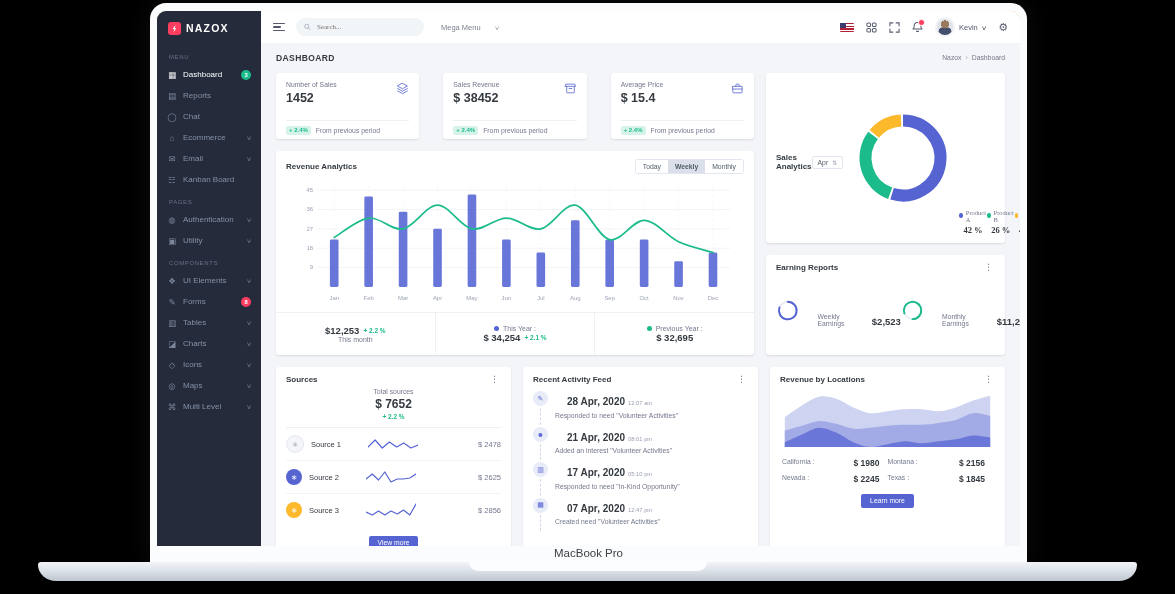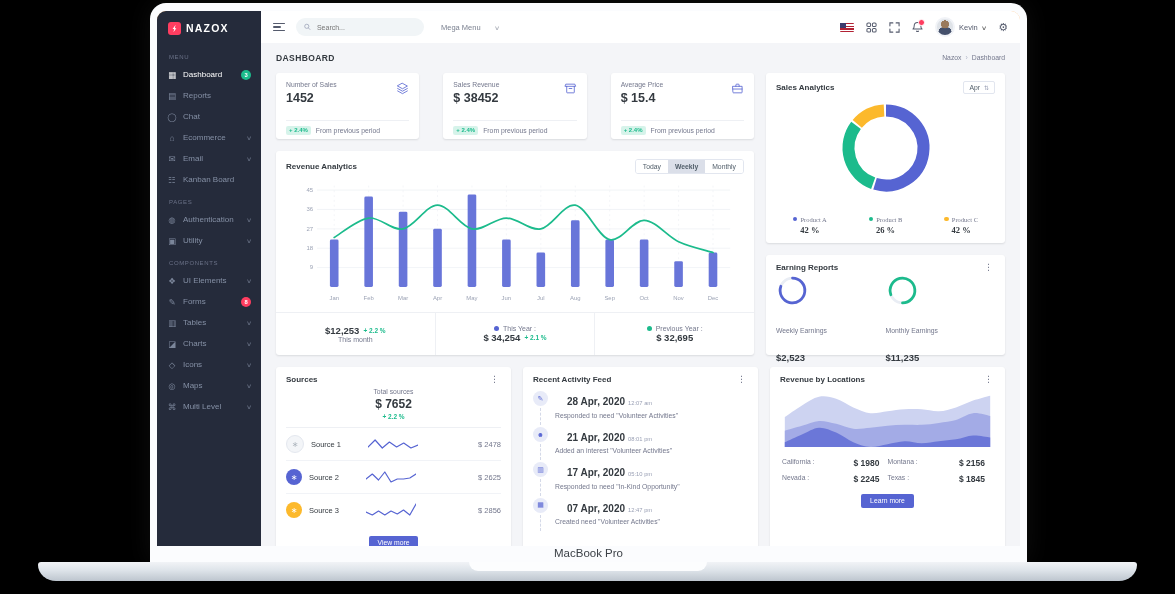--- a/index.html
+++ b/index.html
@@ -25,21 +25,21 @@
   .s-item.active{color:#fff;}
   .badge-pill{margin-left:auto;font-size:5.8px;color:#fff;border-radius:50%;width:10px;height:10px;line-height:10px;text-align:center;font-weight:bold;}
   .chev{margin-left:auto;font-size:6px;opacity:.65;transform:scaleX(1.4);}
   .main{flex:1;display:flex;flex-direction:column;min-width:0;}
   
   .topbar{height:32px;background:#fff;display:flex;align-items:center;padding:0 12px;gap:11px;box-shadow:0 1px 2px rgba(0,0,0,.04);flex-shrink:0;}
   .hamb{display:flex;flex-direction:column;gap:2px;cursor:pointer;}
   .hamb i{display:block;height:1.4px;background:#555b6d;border-radius:1px;}
   .hamb i:nth-child(1){width:12px}.hamb i:nth-child(2){width:8px}.hamb i:nth-child(3){width:12px}
   .searchpill{display:flex;align-items:center;gap:4px;background:#f1f5f7;border-radius:9px;height:18px;padding:0 8px;width:112px;}
-  .searchpill input{border:none;background:transparent;font-size:7px;color:#555;width:100%;outline:none;font-family:Liberation Sans, sans-serif;}
+  .searchpill input{border:none;background:transparent;font-size:7px;color:#555;width:100%;outline:none;font-family:Liberation Serif, serif;}
   .megamenu{font-size:7.5px;color:#7b8190;display:flex;gap:14px;align-items:center;cursor:pointer;background:none;border:none;font-family:inherit;}
   .tb-right{margin-left:auto;display:flex;align-items:center;gap:12px;justify-content:flex-end;}
   .flag{position:relative;width:14px;height:9px;background:repeating-linear-gradient(180deg,#b22234 0 1.3px,#fff 1.3px 2.6px);border-radius:1px;cursor:pointer;}
   .flag::after{content:"";position:absolute;left:0;top:0;width:6px;height:5px;background:#3c3b6e;}
   .tb-ic{position:relative;display:inline-flex;cursor:pointer;color:#555b6d;}
   .bell-dot{position:absolute;top:-2px;right:-2px;width:4.5px;height:4.5px;border-radius:50%;background:#ff3d60;border:1px solid #fff;}
   .avatar{width:16px;height:16px;border-radius:50%;border:2px solid #f1f3f7;
     background:radial-gradient(circle at 50% 34%,#9a7a5c 0 30%,rgba(0,0,0,0) 31%),radial-gradient(circle at 50% 92%,#44506b 0 42%,rgba(0,0,0,0) 43%),#dfe3e8;cursor:pointer;}
   .uname{font-size:7.5px;color:#555b6d;}
   .gearbtn{font-size:11px;color:#555b6d;cursor:pointer;line-height:1;}
@@ -76,32 +76,32 @@
   svg text{font-family:"Liberation Sans","DejaVu Sans",sans-serif;}
   .ra-footer{border-top:1px solid #eef0f4;display:flex;height:42px;margin-top:auto;}
   .ra-col{flex:1;display:flex;flex-direction:column;justify-content:center;align-items:center;gap:0;}
   .ra-col + .ra-col{border-left:1px solid #eef0f4;}
   .ra-line1{display:flex;align-items:center;gap:4px;font-size:7px;color:#74788d;}
   .ra-value{font-size:9.5px;font-weight:bold;color:#343a40;}
   .delta{font-size:6.5px;color:#1cbb8c;font-weight:bold;}
   .ra-sub{font-size:7px;color:#74788d;}
   .dot{width:5px;height:5px;border-radius:50%;display:inline-block;}
   
-  .sales-card{height:170px;display:flex;flex-direction:column;box-sizing:border-box;}
+  .sales-card{height:170px;display:flex;flex-direction:row;box-sizing:border-box;}
   .mini-select{display:flex;align-items:center;gap:4px;border:1px solid #e2e6ef;border-radius:2px;font-size:6.8px;color:#505d69;padding:2px 5px;background:#fff;font-family:inherit;cursor:pointer;}
   .updown{font-size:6px;color:#9aa0b5;}
   .donut-wrap{align-self:center;margin-top:4px;}
   .donut-legend{display:flex;margin-top:auto;padding:0 6px 8px;}
   .dl-item{flex:1;display:flex;flex-direction:column;align-items:center;gap:2.5px;font-family:Liberation Serif, serif;}
   .dl-label{font-size:6.5px;color:#74788d;display:flex;gap:3px;align-items:center;}
   .dl-val{font-size:8.5px;font-weight:bold;color:#343a40;}
   
   .earning-card{height:100px;display:flex;flex-direction:column;box-sizing:border-box;}
   .e-items{display:flex;flex:1;align-items:center;padding:2px 10px 8px;}
-  .e-item{flex:1;display:flex;flex-direction:column;align-items:flex-start;gap:18px;}
+  .e-item{flex:1;display:flex;align-items:flex-end;gap:18px;}
   .e-label{font-size:6.8px;color:#74788d;margin-top:2px;}
   .e-value{font-size:9.5px;font-weight:bold;color:#343a40;}
   
   .row3{display:flex;gap:12px;margin-top:12px;}
   .row3 .card{flex:1;height:184px;box-sizing:border-box;display:flex;flex-direction:column;min-width:0;}
   
   .src-total{text-align:center;padding:4px 0 7px;border-bottom:1px solid #eef0f4;margin:0 10px;}
   .src-tlabel{font-size:6.8px;color:#74788d;}
   .src-tvalue{font-size:12px;font-weight:bold;color:#343a40;margin-top:2px;}
   .src-tdelta{font-size:6.5px;color:#1cbb8c;font-weight:bold;margin-top:2px;}

